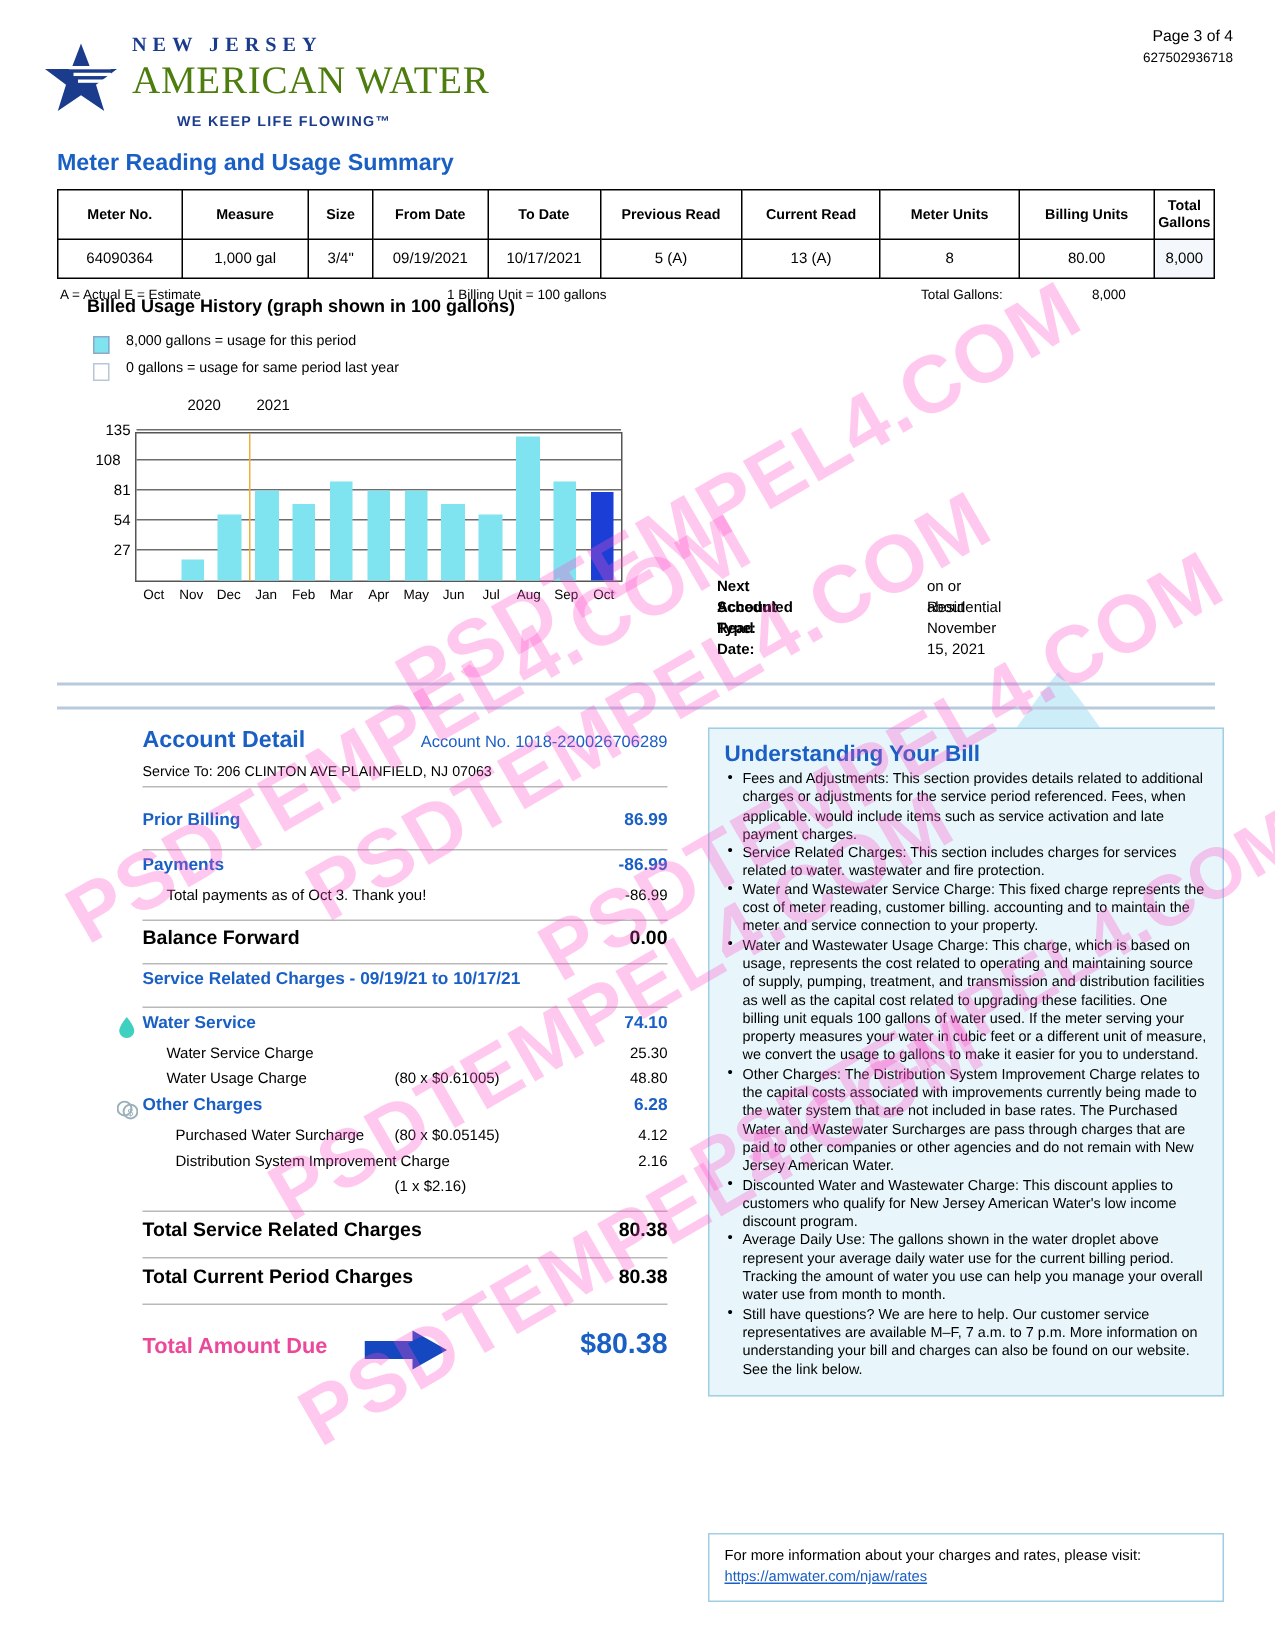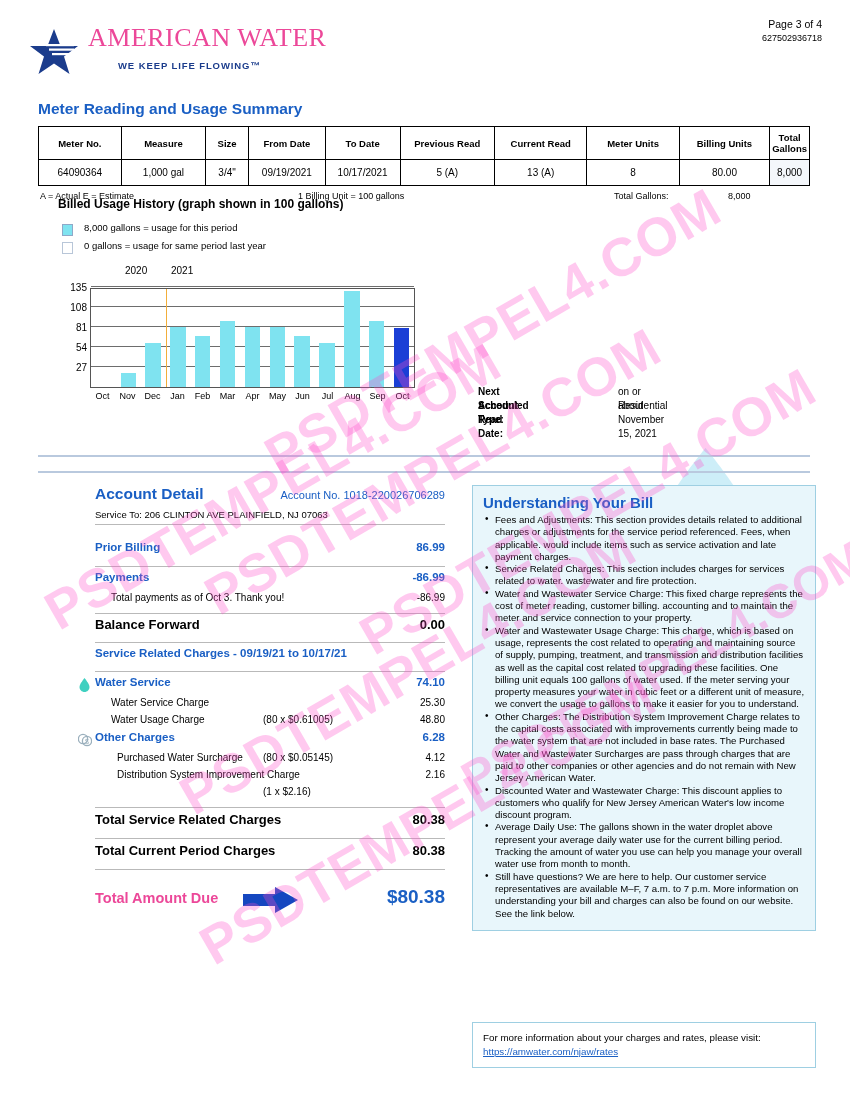--- a/index.html
+++ b/index.html
@@ -42,21 +42,21 @@
   }
   .logo-nj {
     font-size: 13.5px;
     font-weight: bold;
     letter-spacing: 4.0px;
     color: #1b3c8c;
     font-family: "Liberation Serif", serif;
   }
   .logo-aw {
     font-size: 26px;
-    color: #ec4899;
+    color: #4d7c0f;
     font-family: "Liberation Serif", serif;
     letter-spacing: 0.5px;
     margin-top: 1px;
     white-space: nowrap;
   }
   .logo-tag {
     font-size: 9.5px;
     font-weight: bold;
     color: #1b3c8c;
     letter-spacing: 0.9px;
@@ -345,20 +345,21 @@
 
   <div class="header">
     <div class="logo-block">
       <svg class="logo-star" viewBox="0 0 52 50">
         <polygon points="26,1 32.5,18 50,18 36,28.5 41.5,46 26,35.5 10.5,46 16,28.5 2,18 19.5,18" fill="#1b3c8c"></polygon>
         <rect x="18" y="16" width="28" height="2.2" fill="#ffffff"></rect>
         <rect x="21" y="20.5" width="25" height="2.2" fill="#ffffff"></rect>
         <rect x="24" y="25" width="22" height="2.2" fill="#ffffff"></rect>
       </svg>
       <div class="logo-text">
+        <div class="logo-nj">NEW JERSEY</div>
         <div class="logo-aw">AMERICAN WATER</div>
         <div class="logo-tag">WE KEEP LIFE FLOWING™</div>
       </div>
     </div>
     <div class="page-num">
       <div class="pn-main">Page 3 of 4</div>
       <div class="pn-sub">627502936718</div>
     </div>
   </div>
 
@@ -465,21 +466,21 @@
             <div class="barcell">
               <div class="bar current" style="height: 59.2593px;"></div>
             </div>
           </div>
       <div class="divider-line" style="left: 75px; background: rgb(242, 174, 58);"></div>
         </div>
       <div id="yticks">
           <div class="ytick" style="top: 103px;">27</div>
           <div class="ytick" style="top: 83px;">54</div>
           <div class="ytick" style="top: 63px;">81</div>
-          <div class="ytick" style="top: 43px;">108</div>
+          <div class="ytick" style="top: 43px; text-align: center;">108</div>
           <div class="ytick" style="top: 23px;">135</div>
         </div>
       <div class="xlabels" id="xlabels">
           <div class="xlab">Oct</div>
           <div class="xlab">Nov</div>
           <div class="xlab">Dec</div>
           <div class="xlab">Jan</div>
           <div class="xlab">Feb</div>
           <div class="xlab">Mar</div>
           <div class="xlab">Apr</div>

